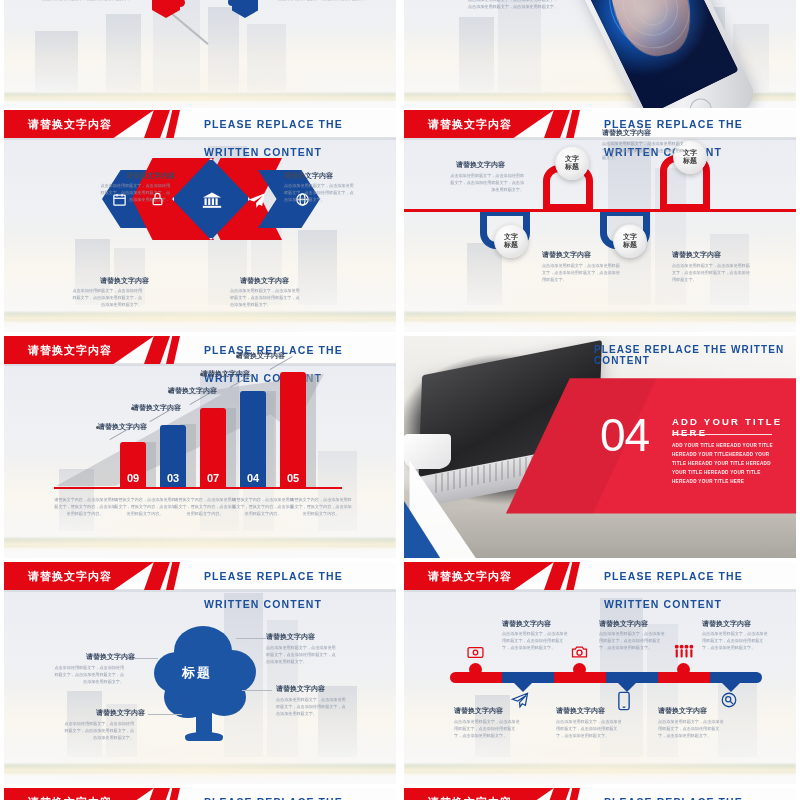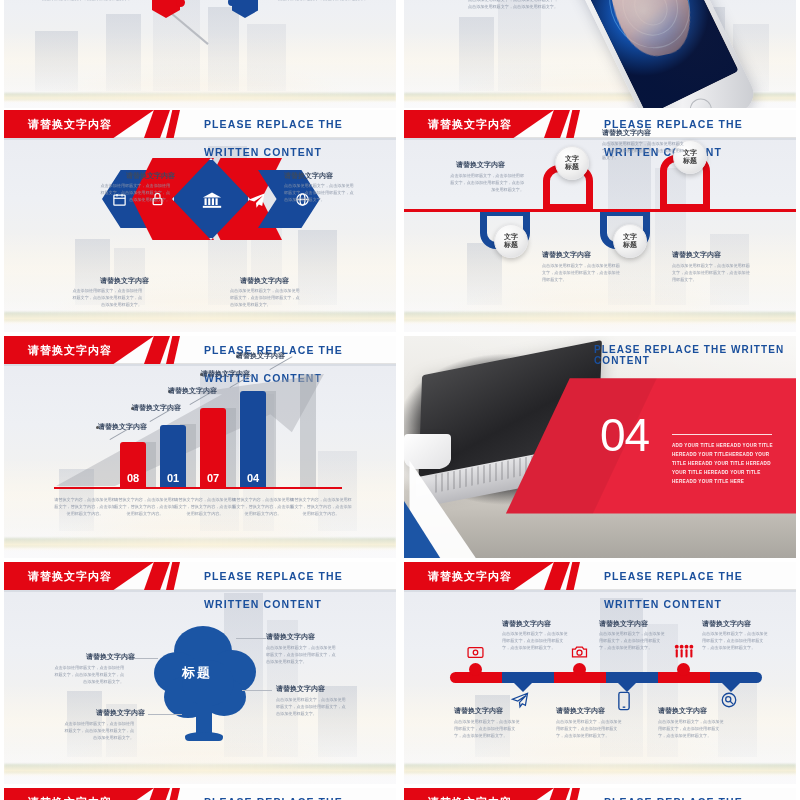--- a/index.html
+++ b/index.html
@@ -352,31 +352,34 @@
 
       <div class="arrowup" style="left:52px;top:8px;width:268px;height:112px;"></div>
 
       <div class="shadowbar" style="left:136px;height:46px;width:16px;"></div>
       <div class="shadowbar" style="left:176px;height:64px;width:16px;"></div>
       <div class="shadowbar" style="left:216px;height:80px;width:16px;"></div>
       <div class="shadowbar" style="left:256px;height:97px;width:16px;"></div>
       <div class="shadowbar" style="left:296px;height:114px;width:16px;"></div>
 
       <div class="bar" style="left:116px;width:26px;height:46px;background:#e30613;">
-        <div class="barnum">08</div>
+        <div class="barnum">09</div>
       </div>
       <div class="bar" style="left:156px;width:26px;height:63px;background:#17499a;">
-        <div class="barnum">01</div>
+        <div class="barnum">03</div>
       </div>
       <div class="bar" style="left:196px;width:26px;height:80px;background:#e30613;">
         <div class="barnum">07</div>
       </div>
       <div class="bar" style="left:236px;width:26px;height:97px;background:#17499a;">
         <div class="barnum">04</div>
       </div>
+      <div class="bar" style="left:276px;width:26px;height:116px;background:#e30613;">
+        <div class="barnum">05</div>
+      </div>
 
       <div class="callout" style="left:106px;bottom:48px;width:26px;transform:rotate(-30deg);"></div>
       <div class="callout" style="left:146px;bottom:66px;width:26px;transform:rotate(-30deg);"></div>
       <div class="callout" style="left:186px;bottom:83px;width:26px;transform:rotate(-30deg);"></div>
       <div class="callout" style="left:226px;bottom:100px;width:26px;transform:rotate(-30deg);"></div>
       <div class="callout" style="left:266px;bottom:118px;width:26px;transform:rotate(-30deg);"></div>
 
       <div class="cdot" style="left:92px;bottom:59px;"></div>
       <div class="cdot" style="left:127px;bottom:78px;"></div>
       <div class="cdot" style="left:164px;bottom:95px;"></div>
@@ -408,20 +411,21 @@
     <div class="pen"></div>
 
     <div class="chdr-en" style="left:190px;top:8px;">PLEASE REPLACE THE WRITTEN CONTENT</div>
 
     <div class="redpanel"></div>
     <div class="redpanel-dark"></div>
     <div class="whitewedge"></div>
     <div class="bluewedge"></div>
 
     <div class="bignum" style="left:196px;top:76px;">04</div>
+    <div class="ctitle" style="left:268px;top:80px;">ADD YOUR TITLE HERE</div>
     <div class="crule" style="left:268px;top:98px;width:100px;"></div>
     <div class="cbody" style="left:268px;top:106px;width:102px;">ADD YOUR TITLE HEREADD YOUR TITLE HEREADD YOUR TITLEHEREADD YOUR TITLE HEREADD YOUR TITLE HEREADD YOUR TITLE HEREADD YOUR TITLE HEREADD  YOUR TITLE HERE</div>
   </div>
 
   <div class="slide" style="left:4px; top:562px; width:392px; height:222px;">
     <div class="bg"></div>
     <div class="bldg l" style="left:56%;top:14%;width:10%;height:74%"></div>
     <div class="bldg" style="left:67%;top:26%;width:8%;height:62%"></div>
     <div class="bldg l" style="left:16%;top:58%;width:9%;height:30%"></div>
     <div class="bldg" style="left:26%;top:64%;width:8%;height:24%"></div>

